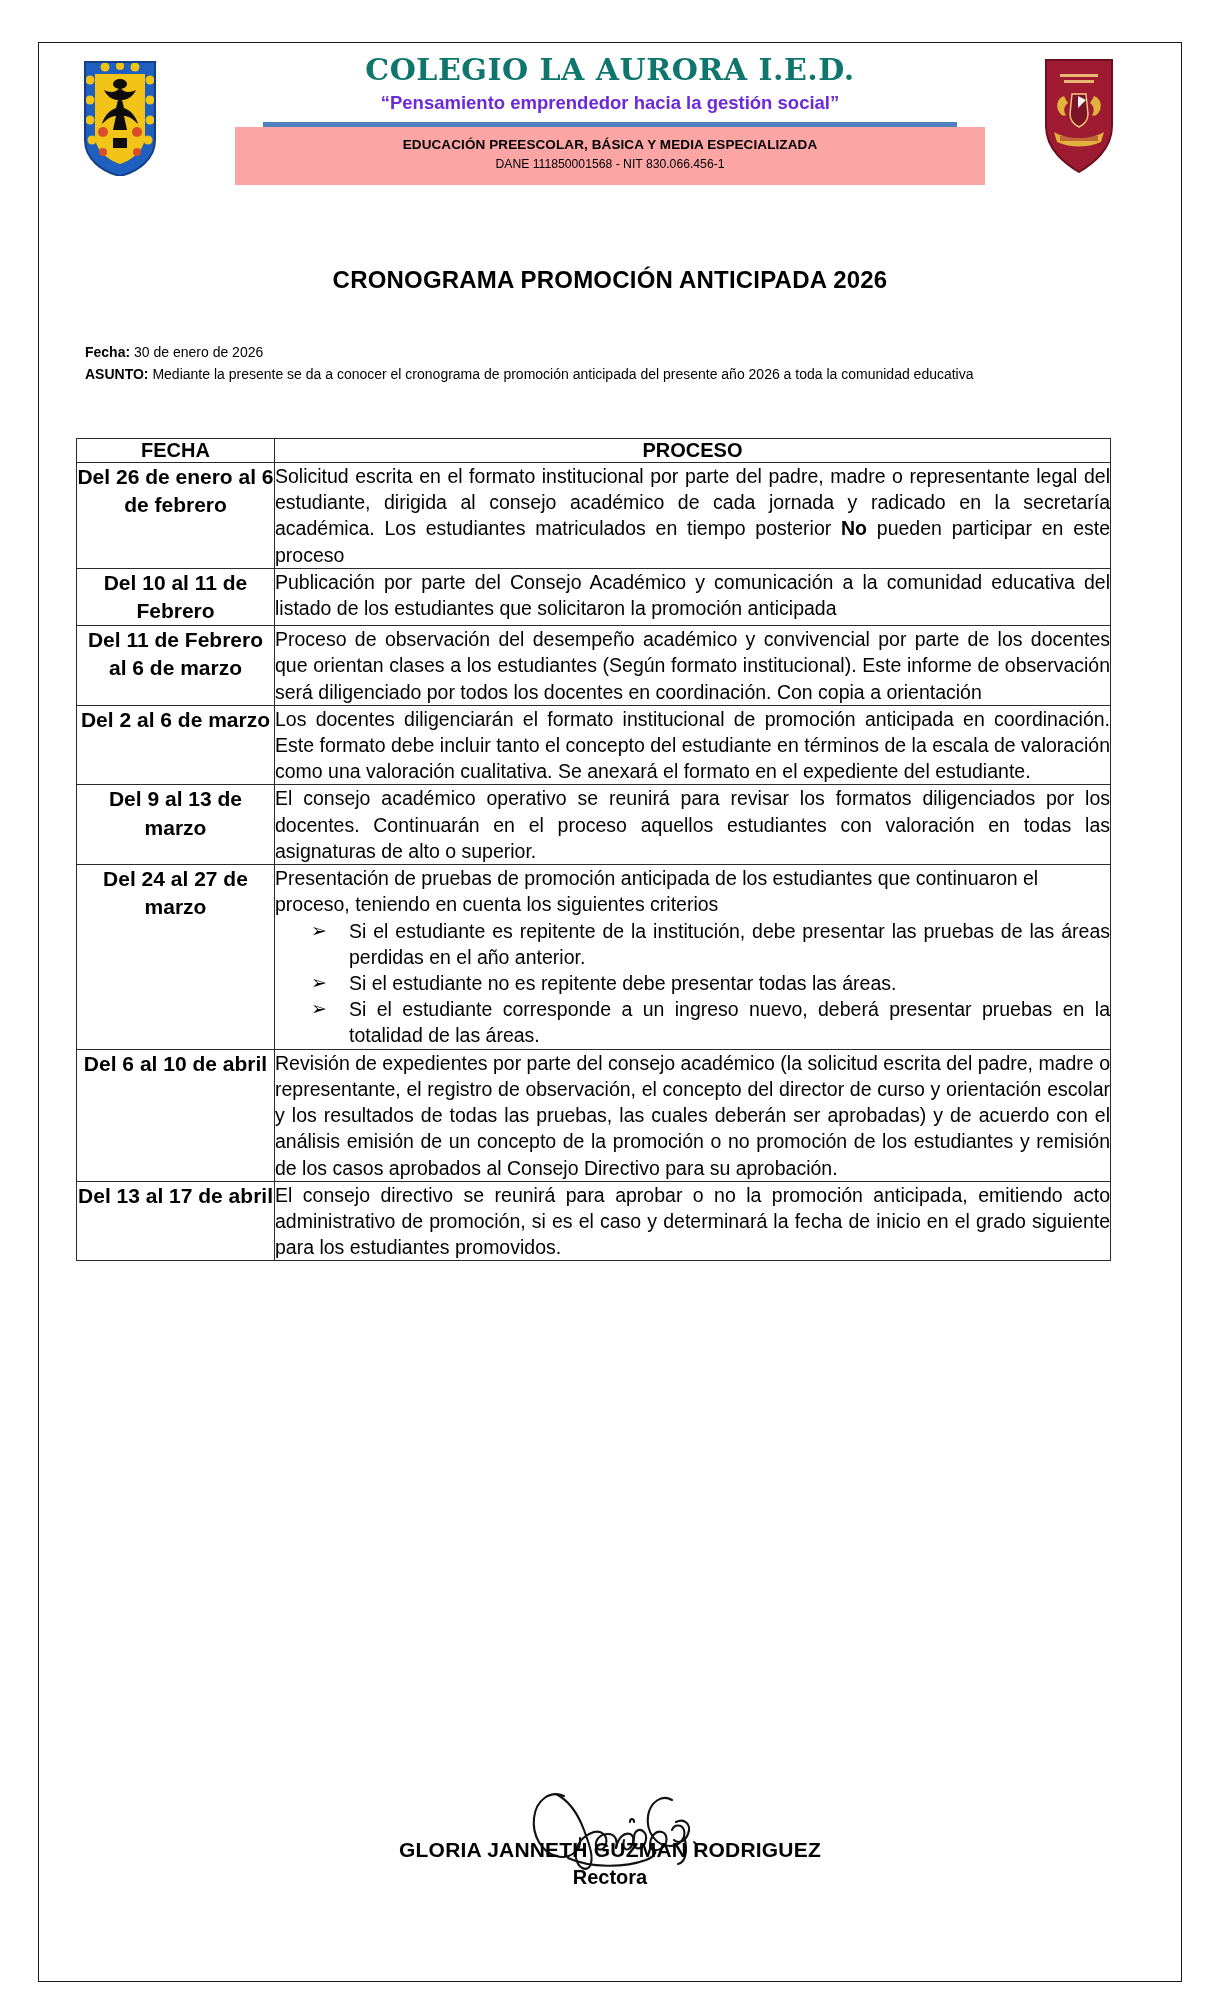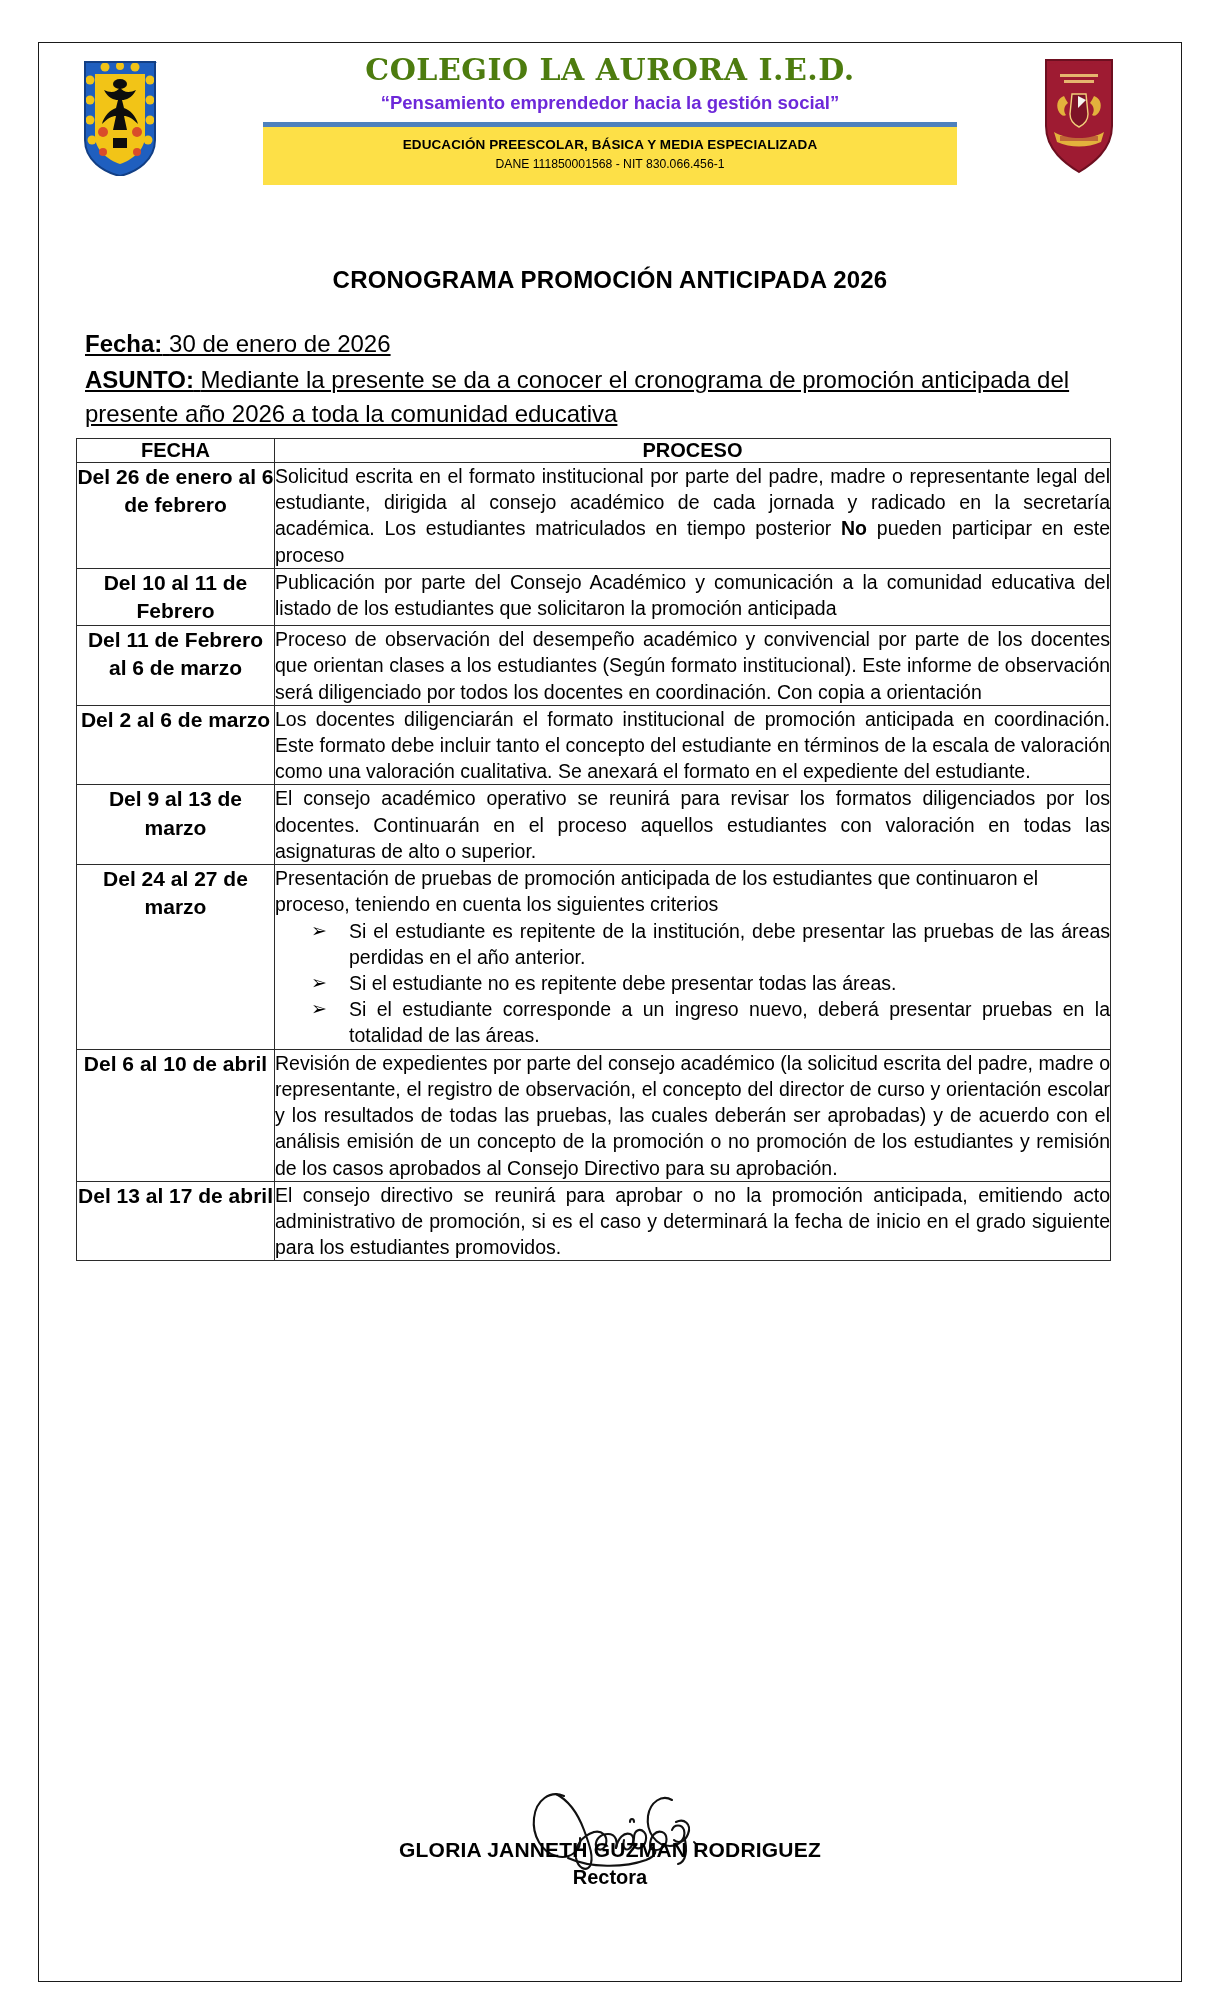--- a/index.html
+++ b/index.html
@@ -66,43 +66,43 @@
     top: 0px;
     width: 840px;
   }
 
   .school-name {
     text-align: center;
     font-family: "DejaVu Serif", serif;
     font-weight: bold;
     font-size: 30px;
     letter-spacing: 0.5px;
-    color: #4d7c0f;
+    color: #0f766e;
     margin-top: 10px;
     line-height: 1.08;
   }
   .school-motto {
     text-align: center;
     font-family: "Liberation Sans", sans-serif;
     font-weight: bold;
     font-size: 18.5px;
     color: #6d28d9;
     margin-top: 7px;
     line-height: 1.1;
   }
   .blue-rule {
     margin: 8px auto 0 auto;
     width: 694px;
     height: 5px;
     background: #4e81bd;
   }
   .gray-block {
-    width: 694px;
+    width: 750px;
     margin: 0 auto;
-    background: #fde047;
+    background: #fca5a5;
     padding: 8px 0 11px 0;
     text-align: center;
   }
   .gray-line1 {
     font-weight: bold;
     font-size: 13.5px;
     letter-spacing: 0.1px;
     line-height: 1.5;
   }
   .gray-line2 {
@@ -123,25 +123,24 @@
     text-align: center;
     font-size: 24px;
     font-weight: bold;
     letter-spacing: 0.2px;
   }
 
   
   .intro {
     position: absolute;
     left: 85px;
-    top: 327px;
+    top: 343px;
     width: 1070px;
-    font-size: 24px;
+    font-size: 14px;
     line-height: 1.42;
-    text-decoration: underline;
   }
   .intro .lbl { font-weight: bold; }
   .intro-row { margin-bottom: 2px; }
 
   
   .sched-table {
     position: absolute;
     left: 76px;
     top: 438px;
     width: 1034px;

